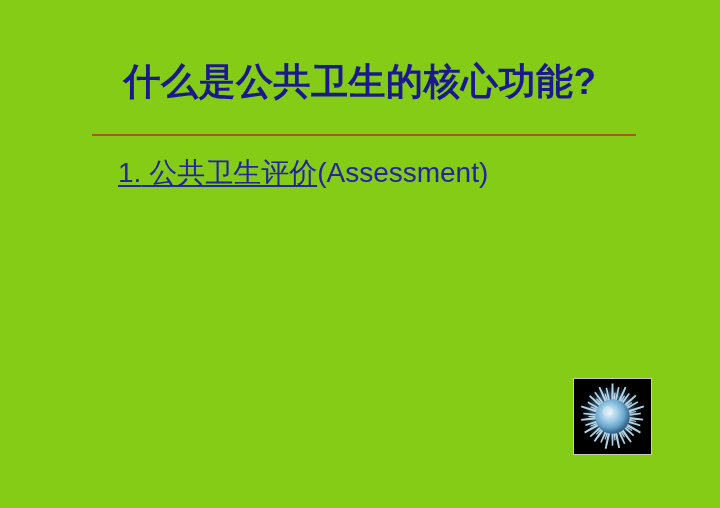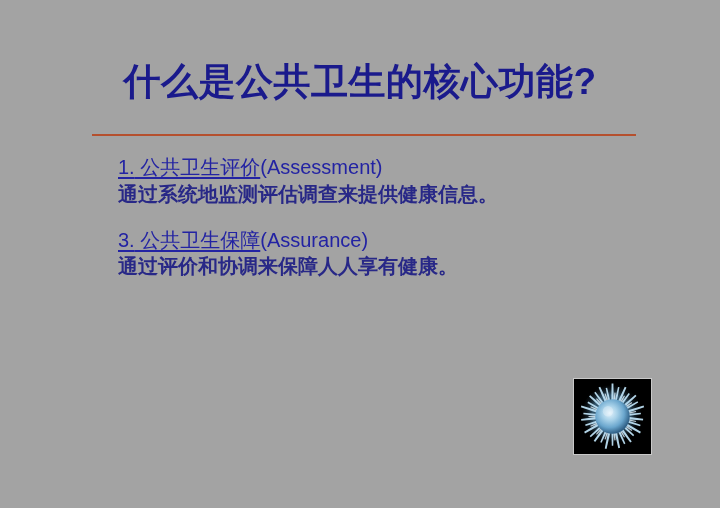--- a/index.html
+++ b/index.html
@@ -12,21 +12,21 @@
     background: #fdfdfb;
     font-family: "Liberation Sans", sans-serif;
     overflow: hidden;
     position: relative;
   }
 
   .slide {
     position: relative;
     width: 720px;
     height: 508px;
-    background: #a3a3a3;
+    background: #84cc16;
   }
 
   
   .title {
     position: absolute;
     left: 0;
     top: 62px;
     width: 720px;
     text-align: center;
     font-size: 37px;
@@ -53,21 +53,21 @@
     left: 118px;
     top: 156px;
     width: 560px;
   }
 
   .item {
     margin: 0;
   }
 
   .item-heading {
-    font-size: 20px;
+    font-size: 28px;
     color: #2323a3;
     line-height: 1.18;
     margin: 0;
     white-space: normal;
   }
   .item-heading .u {
     text-decoration: underline;
     text-decoration-thickness: 2px;
     text-underline-offset: 3px;
   }
@@ -112,36 +112,29 @@
   <div class="title">什么是公共卫生的核心功能?</div>
 
   <div class="title-rule"></div>
 
   <div class="body-block">
 
     <div class="item">
       <div class="item-heading">
         <span class="u">1.</span><span class="u"> 公共卫生评价</span><span class="en">(Assessment)</span>
       </div>
-      <div class="item-sub">通过系统地监测评估调查来提供健康信息。</div>
     </div>
 
     <div class="gap-1"></div>
 
     <div class="item">
     </div>
 
     <div class="gap-2"></div>
 
-    <div class="item">
-      <div class="item-heading">
-        <span class="u">3.</span><span class="u"> 公共卫生保障</span><span class="en">(Assurance)</span>
-      </div>
-      <div class="item-sub">通过评价和协调来保障人人享有健康。</div>
-    </div>
 
   </div>
 
   <div class="virus-frame">
     <svg viewBox="0 0 100 100" xmlns="http://www.w3.org/2000/svg">
       <defs>
         <radialGradient id="core" cx="42%" cy="40%" r="60%">
           <stop offset="0%" stop-color="#e2f1fb"></stop>
           <stop offset="35%" stop-color="#a9d2e9"></stop>
           <stop offset="70%" stop-color="#6aa6cd"></stop>

